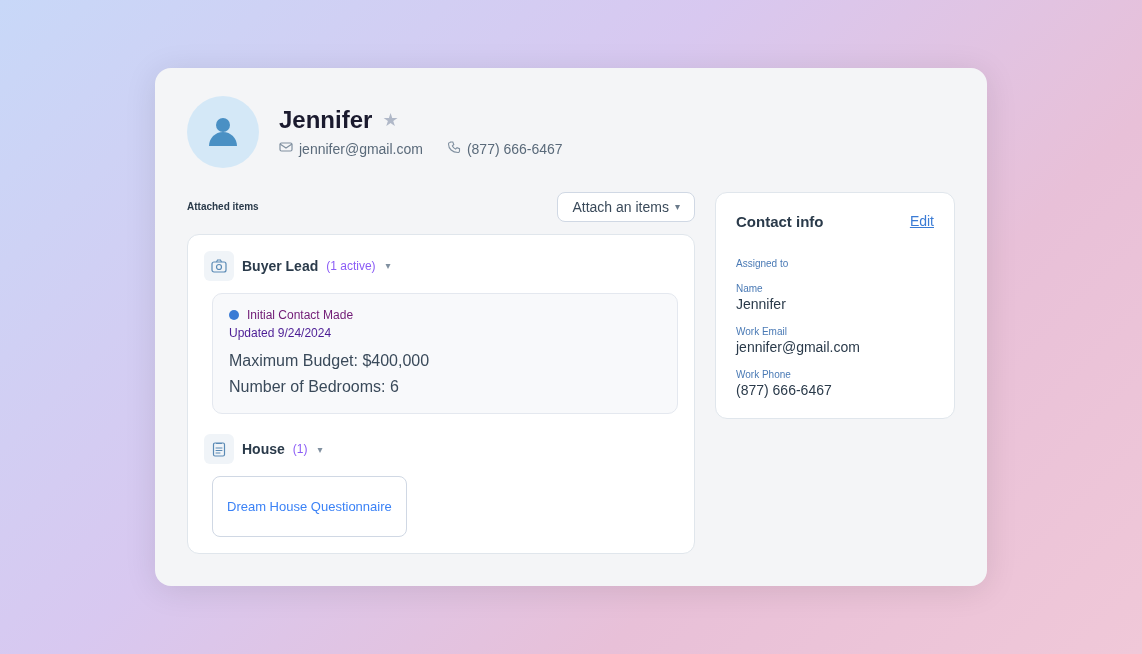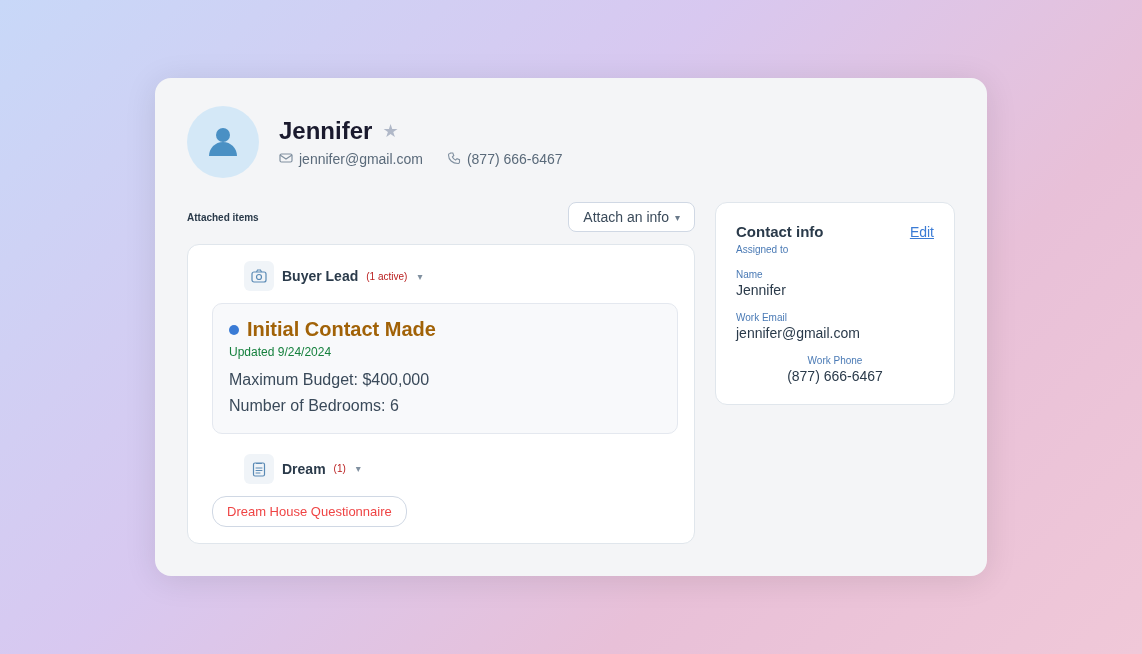--- a/index.html
+++ b/index.html
@@ -147,21 +147,20 @@
 
     .item-category:last-child {
       margin-bottom: 0;
     }
 
     .category-header {
       display: flex;
       align-items: center;
       gap: 8px;
       margin-bottom: 12px;
-      margin-left: 40px;
     }
 
     .category-icon {
       width: 30px;
       height: 30px;
       border-radius: 6px;
       background: #f0f4f8;
       display: flex;
       align-items: center;
       justify-content: center;
@@ -172,22 +171,22 @@
       height: 16px;
     }
 
     .category-label {
       font-size: 14px;
       font-weight: 600;
       color: #2a3a4a;
     }
 
     .category-count {
-      font-size: 10px;
-      color: #b91c1c;
+      font-size: 12px;
+      color: #8b5cf6;
       font-weight: 400;
     }
 
     .category-chevron {
       font-size: 10px;
       color: #8090a0;
       margin-left: 2px;
     }
 
     
@@ -208,47 +207,47 @@
 
     .blue-dot {
       width: 10px;
       height: 10px;
       border-radius: 50%;
       background: #3a7bd5;
       flex-shrink: 0;
     }
 
     .lead-title {
-      font-size: 20px;
-      font-weight: 700;
-      color: #a16207;
+      font-size: 12px;
+      font-weight: 400;
+      color: #701a75;
     }
 
     .lead-updated {
       font-size: 12px;
-      color: #15803d;
+      color: #4c1d95;
       margin-bottom: 8px;
     }
 
     .lead-detail {
       font-size: 16px;
       color: #3a4a5a;
       line-height: 1.6;
     }
 
     
     .form-tag {
       display: inline-flex;
       align-items: center;
       background: #ffffff;
       border: 1px solid #d0d8e4;
-      border-radius: 14px;
-      padding: 7px 14px;
+      border-radius: 8px;
+      padding: 22px 14px;
       font-size: 13px;
-      color: #ef4444;
+      color: #3b82f6;
       margin-left: 8px;
       cursor: pointer;
     }
 
     
     .right-panel {
       width: 240px;
       flex-shrink: 0;
     }
 
@@ -256,21 +255,21 @@
       background: #ffffff;
       border: 1px solid #e0e6ec;
       border-radius: 12px;
       padding: 20px;
     }
 
     .contact-info-header {
       display: flex;
       align-items: center;
       justify-content: space-between;
-      margin-bottom: 4px;
+      margin-bottom: 28px;
     }
 
     .contact-info-title {
       font-size: 15px;
       font-weight: 600;
       color: #2a3a4a;
     }
 
     .edit-btn {
       font-size: 14px;
@@ -281,21 +280,20 @@
       font-weight: 500;
       text-decoration: underline;
     }
 
     .info-field {
       margin-bottom: 14px;
     }
 
     .info-field:last-child {
       margin-bottom: 0;
-      text-align: center;
     }
 
     .info-label {
       font-size: 10px;
       color: #4a7ab5;
       font-weight: 500;
       margin-bottom: 2px;
     }
 
     .info-value {
@@ -344,21 +342,21 @@
       </div>
     </div>
   </div>
 
   <div class="body-layout">
 
     <div class="left-panel">
       <div class="section-header">
         <span class="section-title">Attached items</span>
         <button class="attach-btn">
-          <span>Attach an info</span>
+          <span>Attach an items</span>
           <span class="chevron-down">▾</span>
         </button>
       </div>
 
       <div class="items-box">
 
         <div class="item-category">
           <div class="category-header">
             <div class="category-icon">
               <svg viewBox="0 0 16 16" fill="none" xmlns="http://www.w3.org/2000/svg">
@@ -385,21 +383,21 @@
 
         <div class="item-category">
           <div class="category-header">
             <div class="category-icon">
               <svg viewBox="0 0 16 16" fill="none" xmlns="http://www.w3.org/2000/svg">
                 <rect x="2.5" y="2" width="11" height="13" rx="1.5" stroke="#5a8ab5" stroke-width="1.2" fill="none"></rect>
                 <path d="M5.5 2.5h5" stroke="#5a8ab5" stroke-width="1.2" stroke-linecap="round"></path>
                 <path d="M5 7h6M5 9.5h6M5 12h4" stroke="#5a8ab5" stroke-width="1" stroke-linecap="round"></path>
               </svg>
             </div>
-            <span class="category-label">Dream</span>
+            <span class="category-label">House</span>
             <span class="category-count">(1)</span>
             <span class="category-chevron">▾</span>
           </div>
           <button class="form-tag">
             <span>Dream House Questionnaire</span>
           </button>
         </div>
 
       </div>
     </div>

